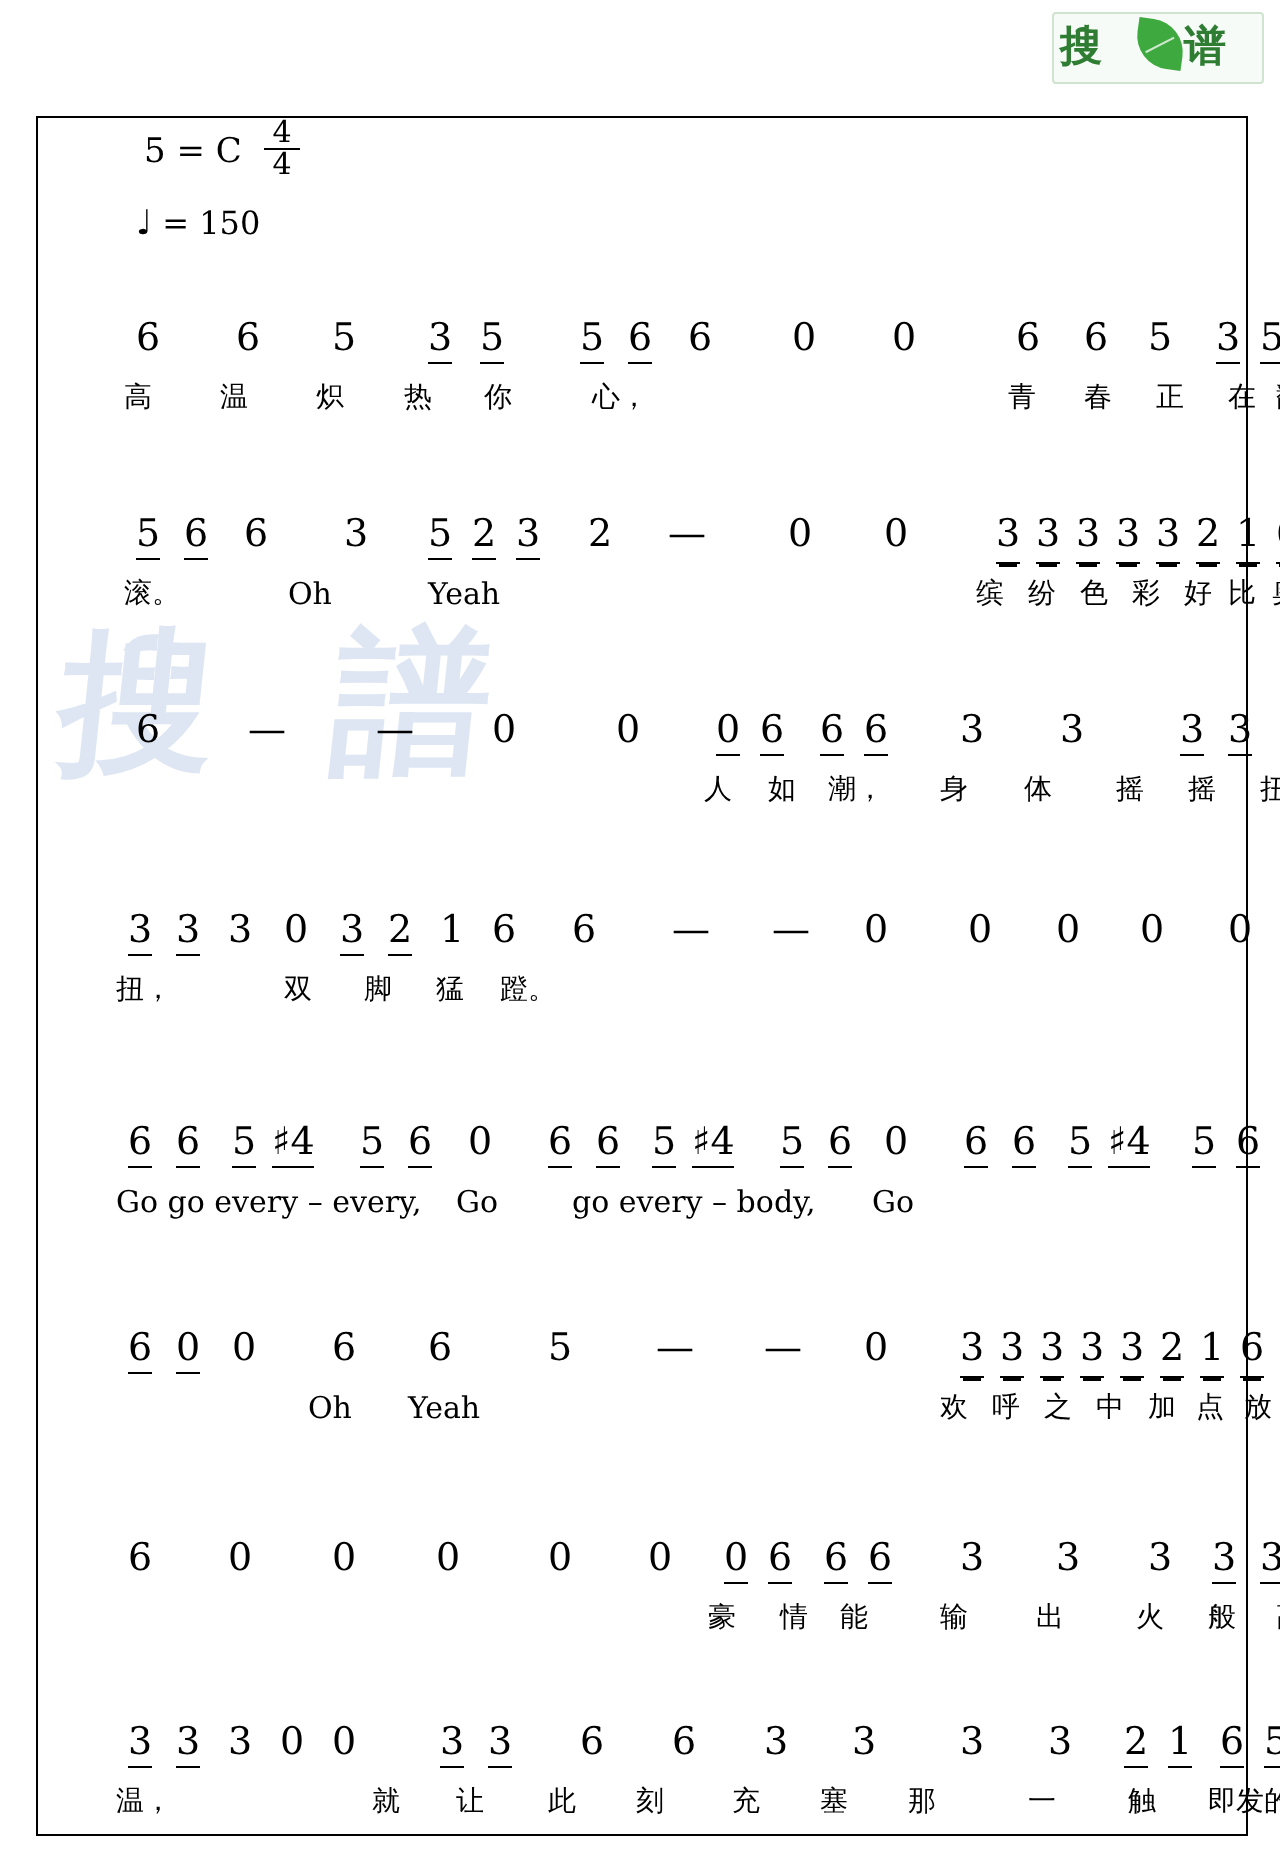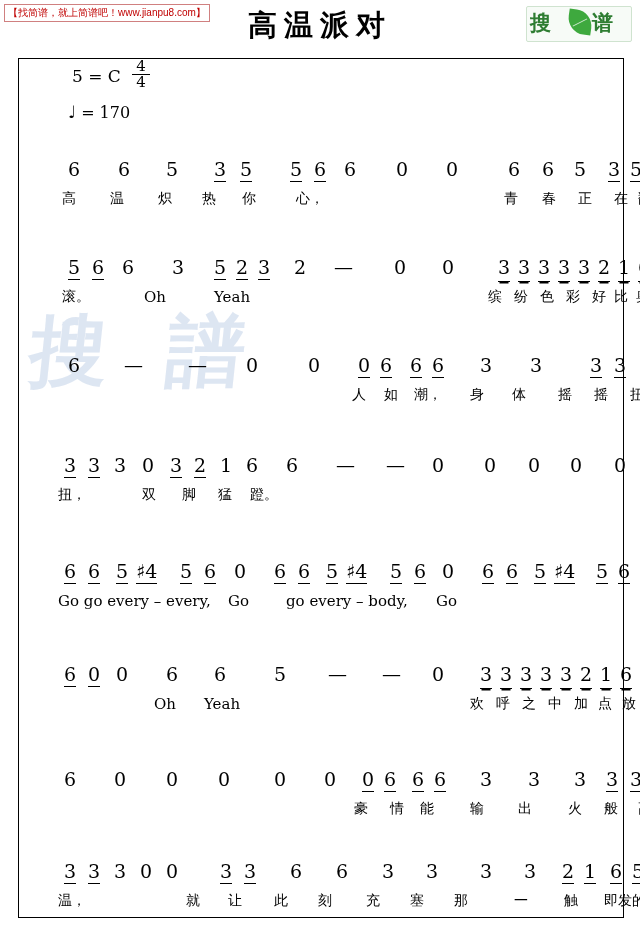--- a/index.html
+++ b/index.html
@@ -131,42 +131,40 @@
 
   
   .u1{border-bottom:1.4px solid #000;padding-bottom:1px;}
   .u2{border-bottom:1.4px solid #000;padding-bottom:3px;box-shadow:0 3px 0 -1.5px #000;}
 </style>
 </head>
 <body>
 
 <div class="page">
 
-  <div class="topleft">【找简谱，就上简谱吧！www.jianpu8.com】</div>
 
   <div class="logo">
     <div class="lbox"></div>
     <div class="ltext">搜</div>
     <div class="leaf"></div>
     <div class="ltext2">谱</div>
   </div>
 
-  <div class="title">高温派对</div>
 
   <div class="frame"></div>
 
   <div class="keysig">5 = C</div>
   <div class="meter">
     <span class="num">4</span>
     <span class="bar"></span>
     <span class="den">4</span>
   </div>
   <div class="tempo">
     <span class="note">♩</span>
-    <span>= 170</span>
+    <span>= 150</span>
   </div>
 
 
   <div class="watermark">搜 譜</div>
 
   <div id="systems-host">
       <div class="system" style="top: 150px;">
         <div class="row-notes">
           <span class="n" style="left: 50px; top: 8px;">6</span>
           <span class="n" style="left: 100px; top: 8px;">6</span>

